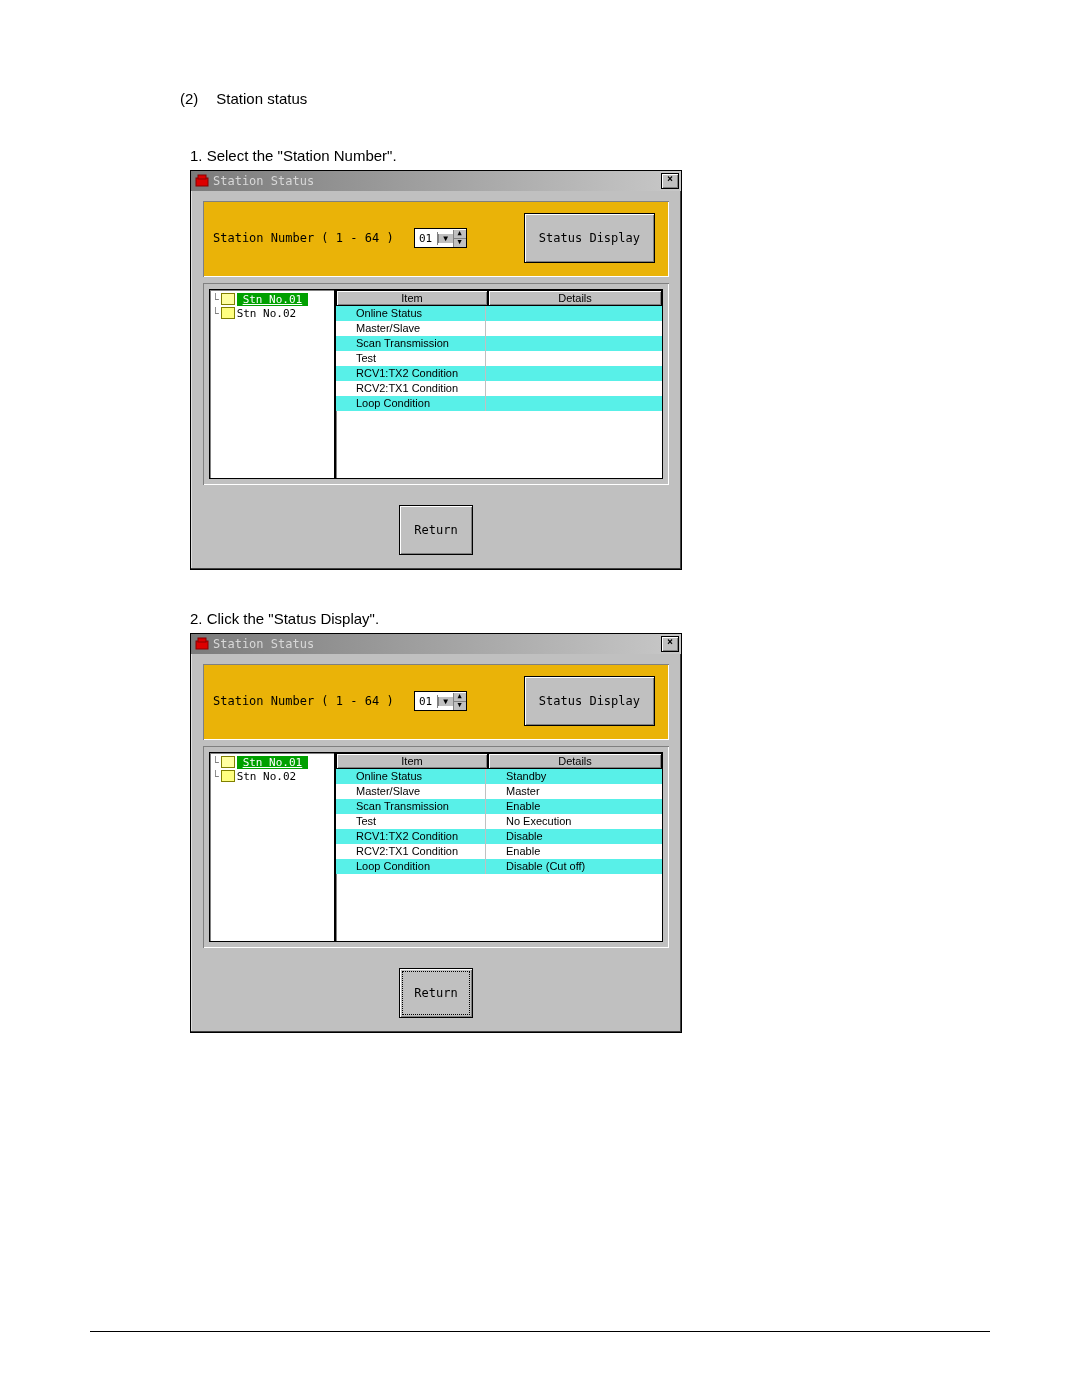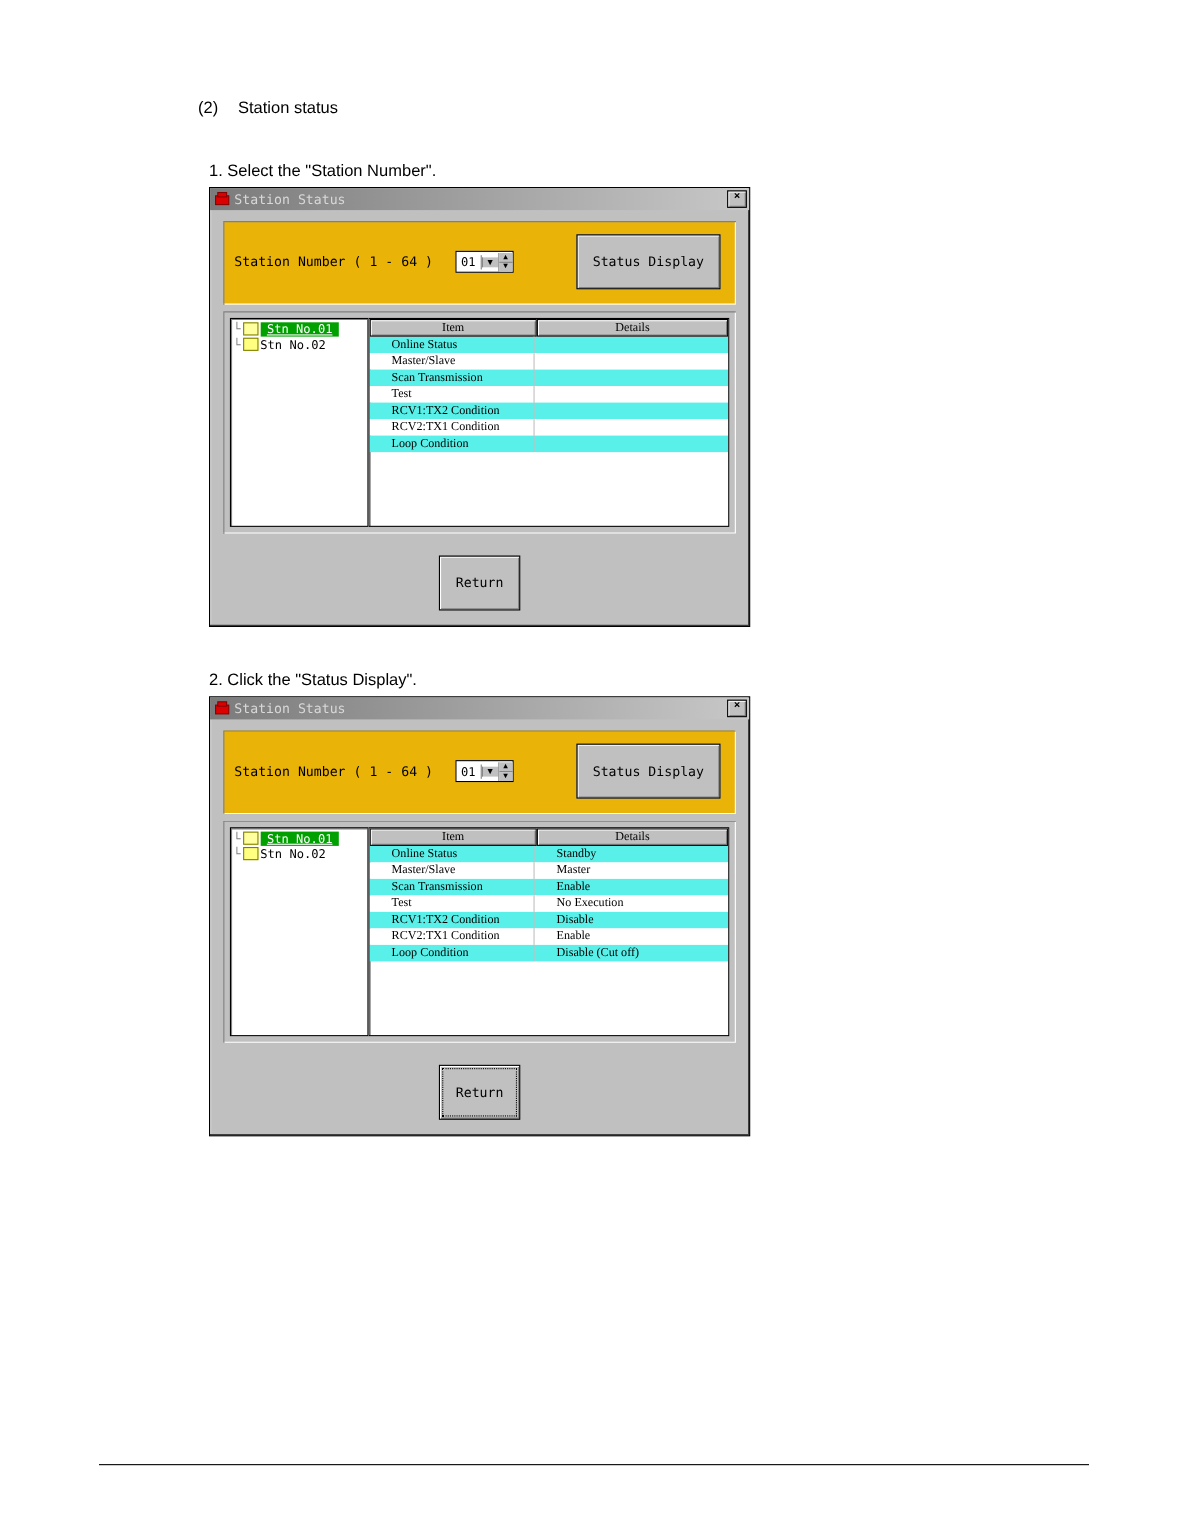--- a/index.html
+++ b/index.html
@@ -188,21 +188,21 @@
     flex-shrink: 0;
   }
   .folder-icon.open { background: #ffffa0; }
 
   .grid {
     flex: 1;
     background: #fff;
     border: 1px solid #000;
     box-shadow: inset 1px 1px 0 #808080;
     font-size: 11px;
-    font-family: Liberation Serif, serif;
+    font-family: Liberation Sans, sans-serif;
     overflow: hidden;
   }
   .grid-head {
     display: flex;
     background: #c0c0c0;
   }
   .grid-head .col {
     background: #c0c0c0;
     border: 1px solid #000;
     box-shadow: inset 1px 1px 0 #fff, inset -1px -1px 0 #808080;

